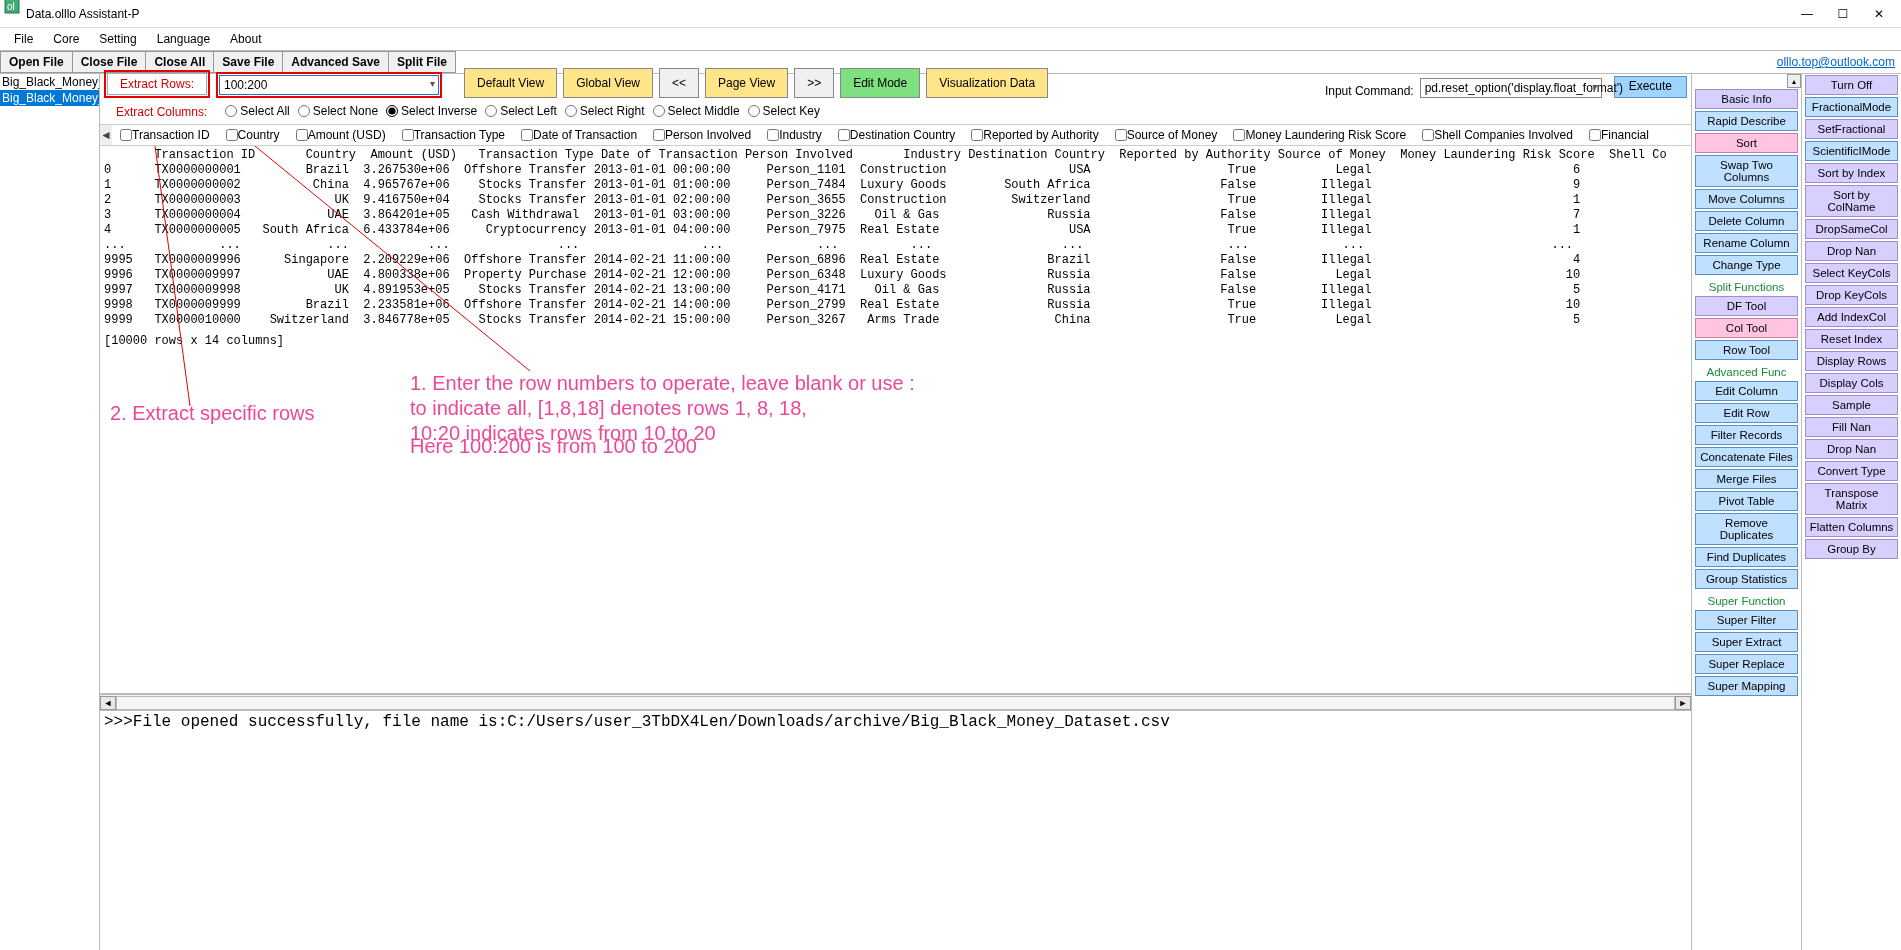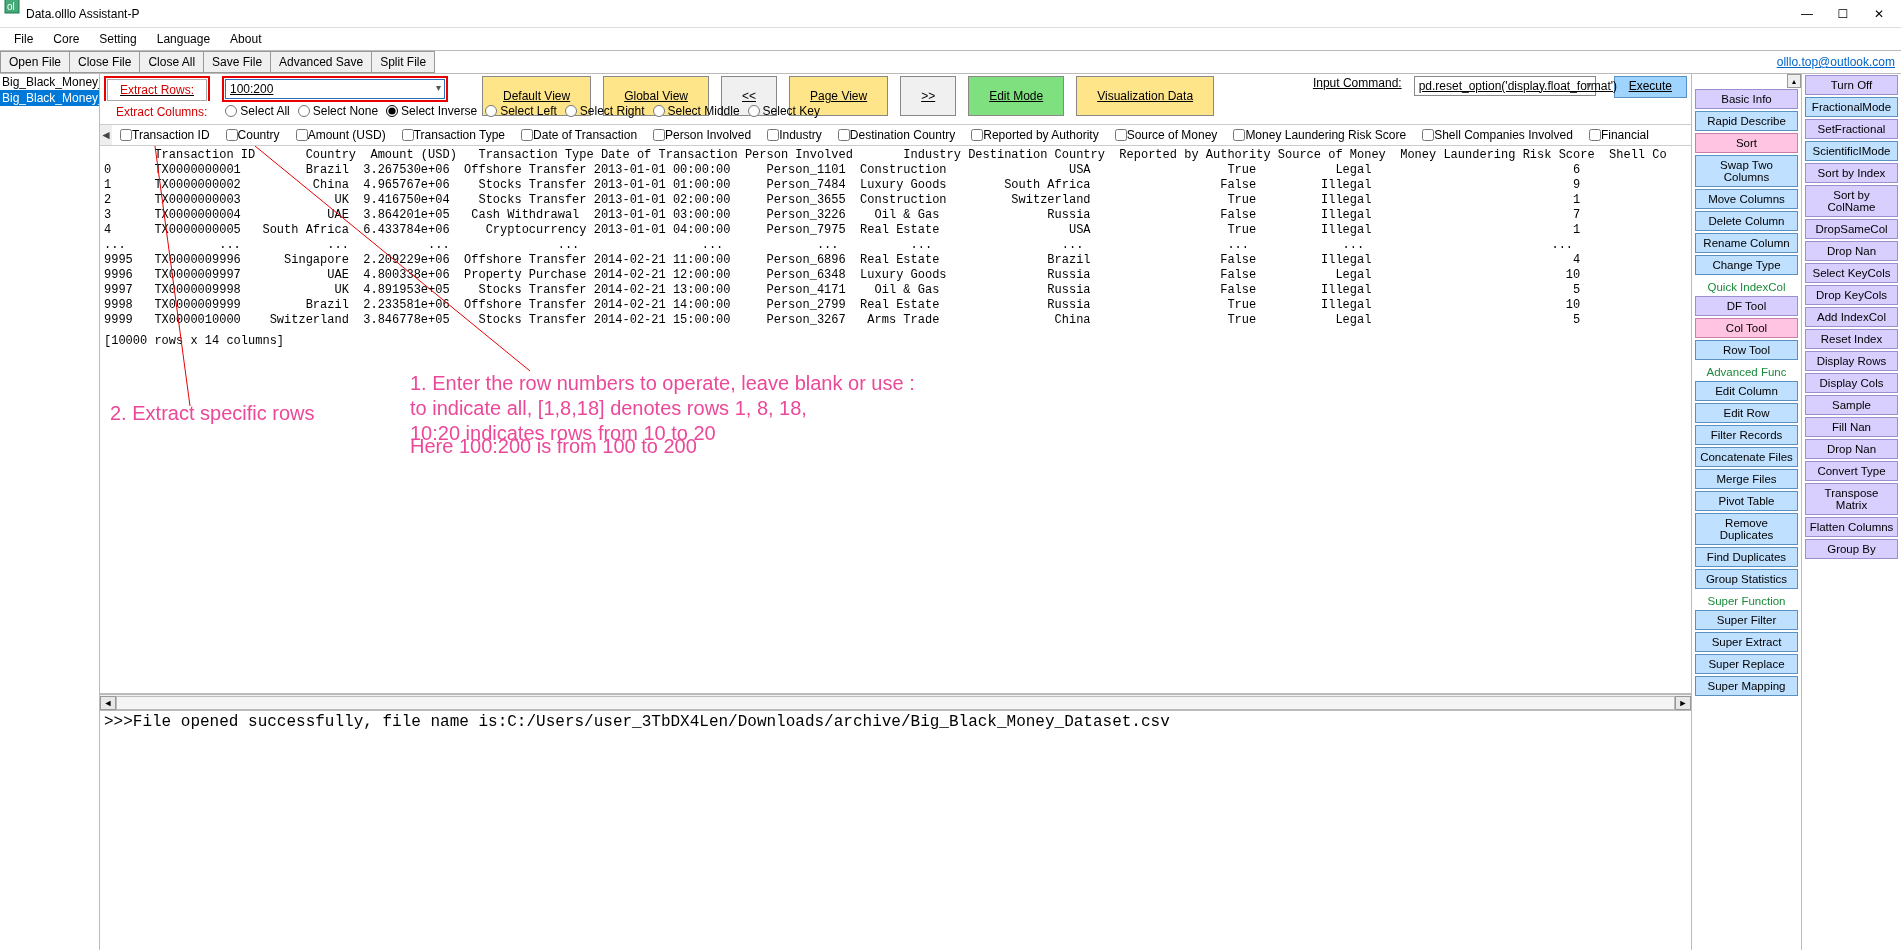--- a/index.html
+++ b/index.html
@@ -11,44 +11,44 @@
   .titlebar .title { flex:0 0 auto; }
   .titlebar .spacer { flex:1; }
   .winbtn { width:36px; height:24px; display:flex; align-items:center; justify-content:center; font-size:12px; cursor:default; }
 
   
   .menubar { display:flex; align-items:center; height:22px; padding:0 4px; gap:0; }
   .menubar .menu-item { padding:2px 10px; cursor:default; }
 
   
   .toolbar1 { display:flex; align-items:center; height:24px; border:1px solid #bbb; border-left:none; border-right:none; }
-  .tbtn { border:1px solid #999; background:#f0f0f0; padding:2px 8px; height:22px; display:inline-flex; align-items:center; cursor:default;}
+  .tbtn { border:1px solid #999; background:#f0f0f0; padding:2px 8px; height:22px; display:inline-flex; align-items:center; cursor:default;font-weight:bold;}
   .tbtn + .tbtn { margin-left:-1px; }
   .toolbar1-right { margin-left:auto; padding-right:6px; }
   .linklike { color:#0066cc; text-decoration:underline; cursor:pointer; }
 
   
   .mainrow { display:flex; height:calc(100% - 28px - 22px - 24px); }
 
   
   .filelist { width:100px; border-right:1px solid #bbb; background:#fff; overflow:hidden; }
   .filelist .file { white-space:nowrap; padding:1px 2px; }
   .filelist .file.selected { background:#0078d7; color:#fff; }
 
   
   .center { flex:1; display:flex; flex-direction:column; min-width:0; }
 
   
-  .ctrlrow { display:flex; align-items:flex-start; height:26px; gap:12px; padding:2px 4px;text-decoration:underline;}
+  .ctrlrow { display:flex; align-items:flex-end; height:26px; gap:6px; padding:2px 4px;}
   .ctrlrow2 { display:flex; align-items:center; height:24px; gap:6px; padding:0 4px;}
   .btn-ext { background:#fff; border:1px solid #aaa; color:#d40000; padding:3px 12px; height:22px; display:inline-flex; align-items:center;}
   .highlight-box { border:2px solid #e80000; padding:1px; display:inline-flex; align-items:center; }
   .combo { border:1px solid #2a6fbb; background:#fff; height:20px; width:220px; padding:1px 16px 1px 4px; position:relative; display:inline-flex; align-items:center;}
   .combo::after { content:"▾"; position:absolute; right:3px; top:2px; font-size:10px; color:#555;}
-  .viewbtn { border:1px solid #888; padding:2px 20px; height:40px; display:inline-flex; align-items:center; cursor:default;}
+  .viewbtn { border:1px solid #888; padding:2px 12px; height:30px; display:inline-flex; align-items:center; cursor:default;}
   .viewbtn.yellow { background:#ffe58a; }
   .viewbtn.green { background:#7fe07f; }
   .viewbtn.plain { background:#f0f0f0; }
   .cmd-input { border:1px solid #888; height:20px; width:182px; padding:0 16px 1px 4px; position:relative; display:inline-flex; align-items:center;}
   .cmd-input::after{ content:"▾"; position:absolute; right:3px; top:2px; font-size:10px; color:#555;}
   .exec { background:#9fd4ff; border:1px solid #5a90c2; padding:2px 14px; height:22px; margin-left:6px;}
 
   
   .radio { display:inline-flex; align-items:center; gap:3px; margin-right:8px;}
   .radio input { accent-color:#000; width:12px; height:12px;}
@@ -260,21 +260,21 @@
         <div class="cap">▴</div>
       </div>
   <div class="rbtn lav">Basic Info</div>
       <div class="rbtn">Rapid Describe</div>
       <div class="rbtn pink">Sort</div>
       <div class="rbtn">Swap Two Columns</div>
       <div class="rbtn">Move Columns</div>
       <div class="rbtn">Delete Column</div>
       <div class="rbtn">Rename Column</div>
       <div class="rbtn">Change Type</div>
-      <div class="rbtn section">Quick IndexCol</div>
+      <div class="rbtn section">Split Functions</div>
       <div class="rbtn lav">DF Tool</div>
       <div class="rbtn pink">Col Tool</div>
       <div class="rbtn">Row Tool</div>
       <div class="rbtn section">Advanced Func</div>
       <div class="rbtn">Edit Column</div>
       <div class="rbtn">Edit Row</div>
       <div class="rbtn">Filter Records</div>
       <div class="rbtn">Concatenate Files</div>
       <div class="rbtn">Merge Files</div>
       <div class="rbtn">Pivot Table</div>

